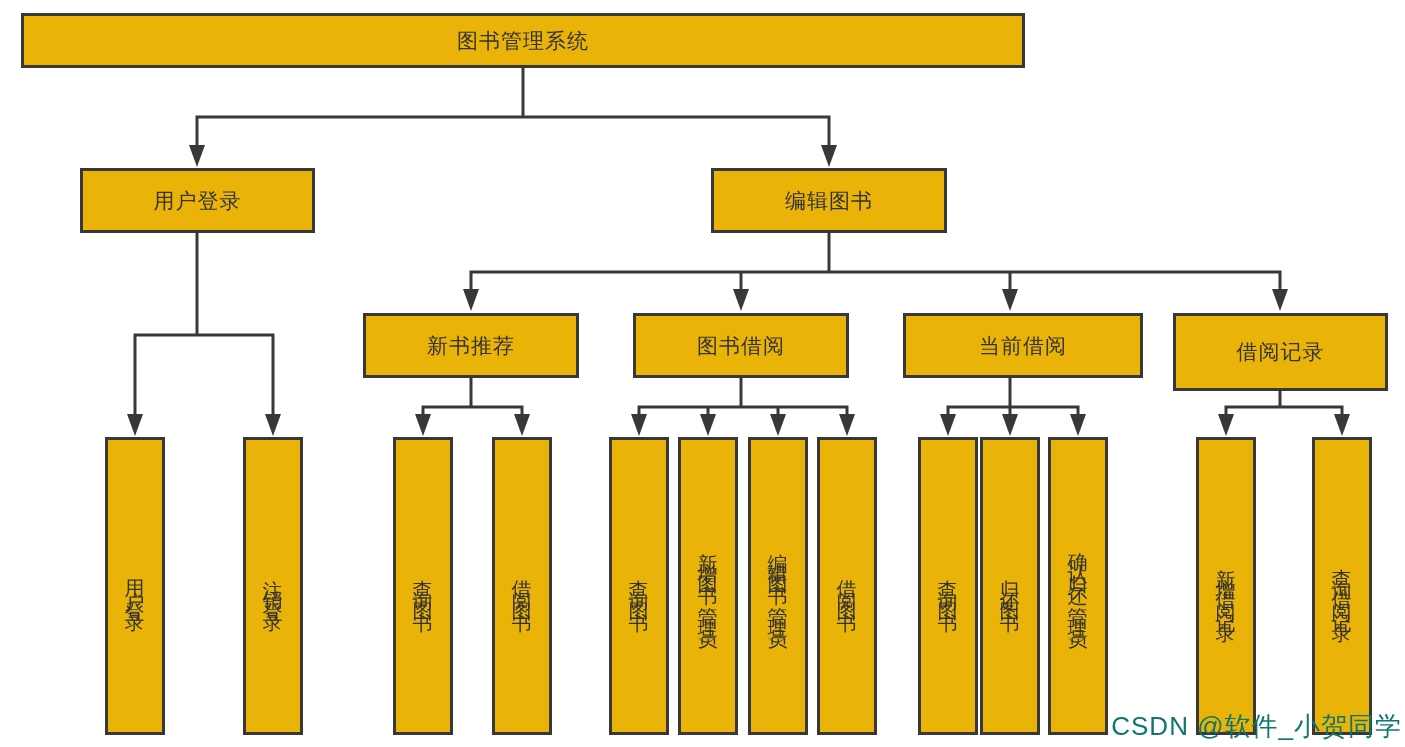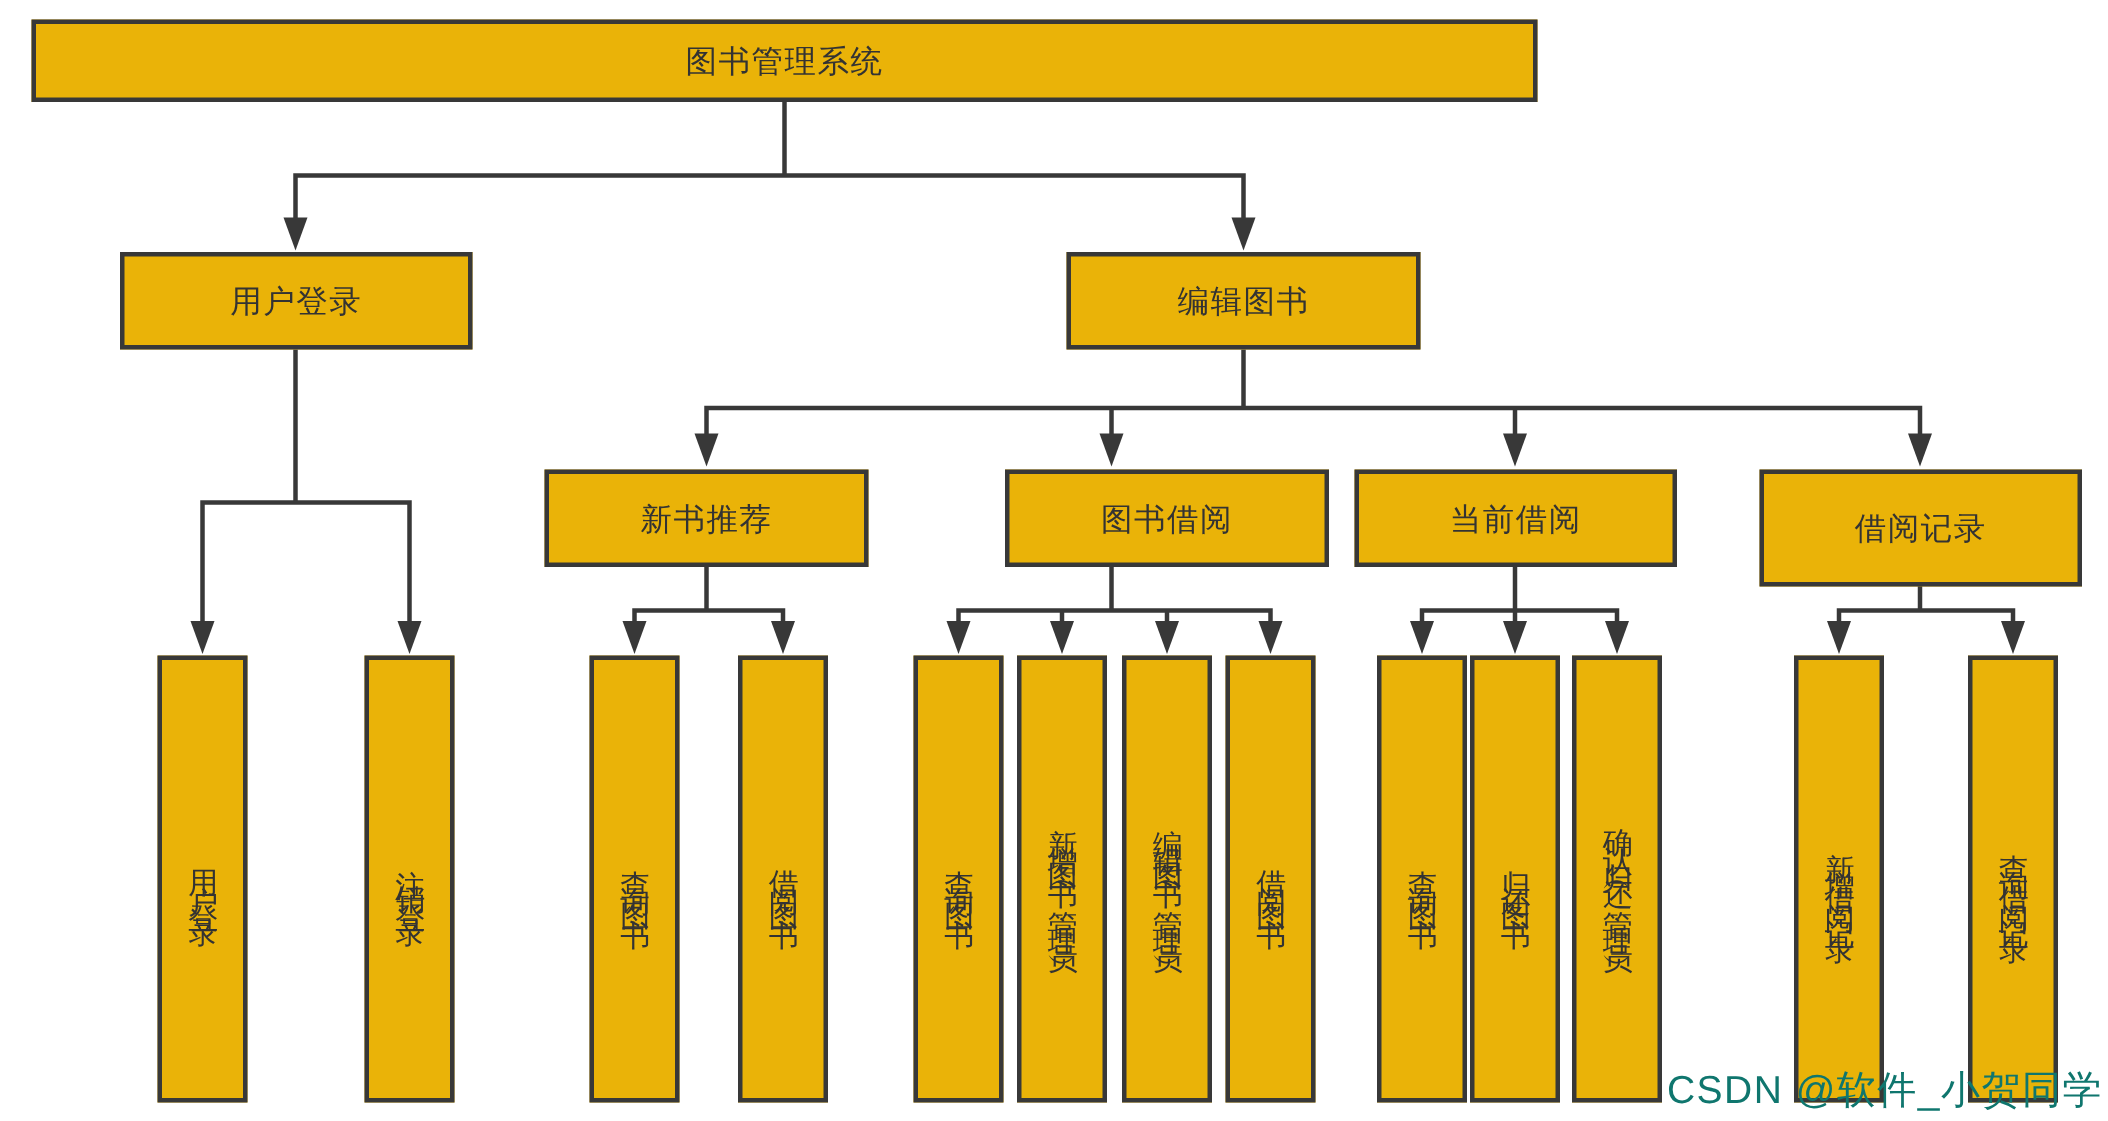--- a/index.html
+++ b/index.html
@@ -119,24 +119,24 @@
   <div class="box" style="left:80px; top:168px; width:235px; height:65px;">
     <span>用户登录</span>
   </div>
   <div class="box" style="left:711px; top:168px; width:236px; height:65px;">
     <span>编辑图书</span>
   </div>
 
   <div class="box" style="left:363px; top:313px; width:216px; height:65px;">
     <span>新书推荐</span>
   </div>
-  <div class="box" style="left:633px; top:313px; width:216px; height:65px;margin-left:37px;">
+  <div class="box" style="left:633px; top:313px; width:216px; height:65px;">
     <span>图书借阅</span>
   </div>
-  <div class="box" style="left:903px; top:313px; width:215px; height:65px;">
+  <div class="box" style="left:903px; top:313px; width:240px; height:65px;">
     <span>当前借阅</span>
   </div>
   <div class="box" style="left:1173px; top:313px; width:215px; height:78px;">
     <span>借阅记录</span>
   </div>
 
   <div class="box leaf" style="left:105px; top:437px; width:60px; height:298px;">
     <span class="vtext">用户登录</span>
   </div>
   <div class="box leaf" style="left:243px; top:437px; width:60px; height:298px;">

